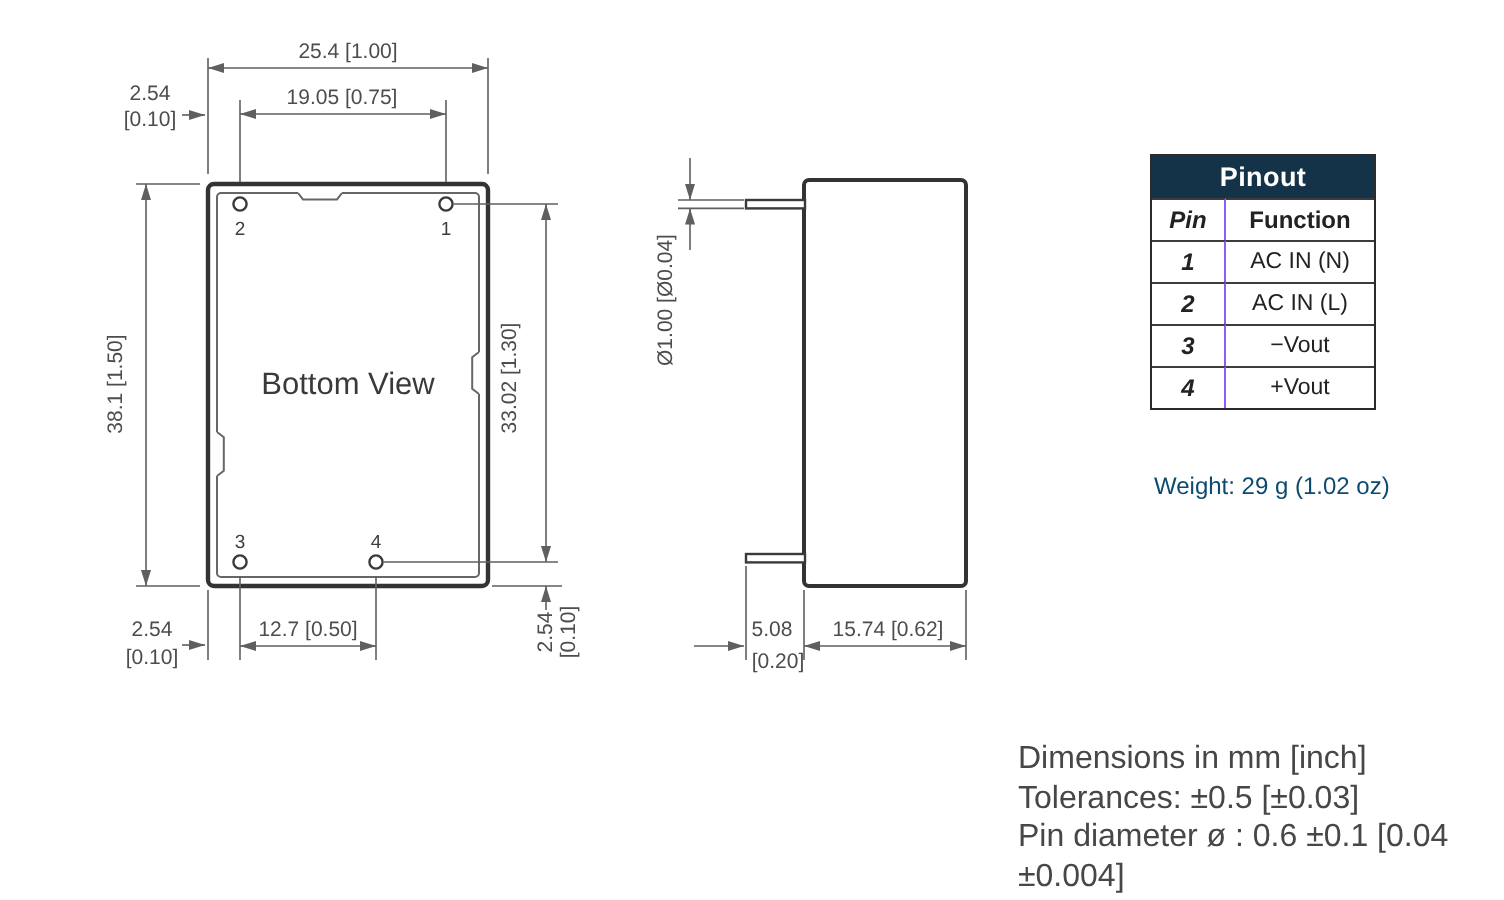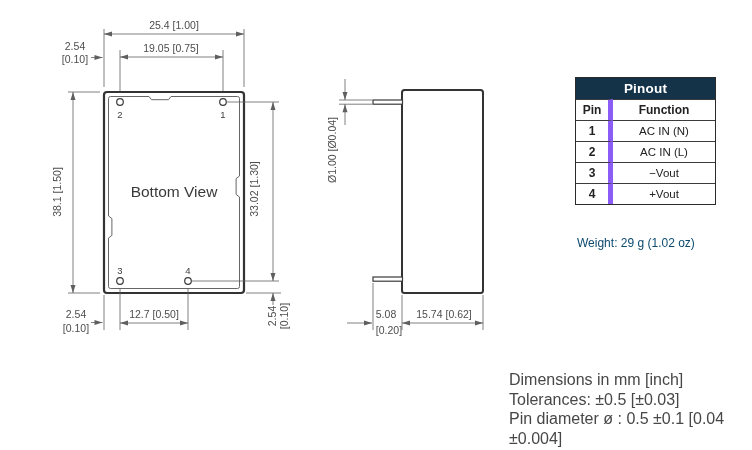--- a/index.html
+++ b/index.html
@@ -10,34 +10,34 @@
   svg text{font-family:"Liberation Sans", sans-serif;}
   .dt{font-size:10.5px;fill:#4d4d4d;}
   .pinlbl{font-size:9.5px;fill:#3d3d3d;}
   .viewlbl{font-size:15.5px;fill:#3a3a3a;}
   .dim{stroke:#5f5f5f;stroke-width:0.8;fill:none;}
   .outline{stroke:#333333;fill:#ffffff;}
   .inline{stroke:#666666;stroke-width:1;fill:none;}
   .pin{stroke:#3a3a3a;stroke-width:1.2;fill:#ffffff;}
 
   .pinout{
-    position:absolute;left:575px;top:77px;width:141px;
+    position:absolute;left:575px;top:77px;width:113px;
     border:1.5px solid #2b2b2b;box-sizing:border-box;background:#fff;
   }
   .pt-title{
     height:21px;background:#143349;color:#ffffff;font-weight:bold;
     font-size:13.5px;display:flex;align-items:center;justify-content:center;
     letter-spacing:0.2px;
   }
   .pt-grid{display:grid;grid-template-columns:37px 1fr;}
   .pt-cell{
     height:21px;display:flex;align-items:center;justify-content:center;
     font-size:11.5px;color:#222;border-top:1px solid #3c3c3c;box-sizing:border-box;
   }
-  .pt-cell.c0{border-right:5px solid #8b5cf6;}
+  .pt-cell.c0{border-right:1px solid #8b5cf6;font-style:italic;}
   .pt-head{font-weight:bold;font-size:12px;}
   .pt-pin{font-weight:bold;font-size:12px;}
   .weight{
     position:absolute;left:577px;top:236px;font-size:12px;color:#0c4a6e;
   }
   .notes{
     position:absolute;left:509px;top:370px;font-size:16px;color:#474747;
     line-height:19.5px;
   }
 </style>
@@ -182,17 +182,17 @@
     <div class="pt-cell c0 pt-pin">4</div>
     <div class="pt-cell">+Vout</div>
   </div>
 </div>
 
 <div class="weight">Weight: 29 g (1.02 oz)</div>
 
 <div class="notes">
   <div>Dimensions in mm [inch]</div>
   <div>Tolerances: ±0.5 [±0.03]</div>
-  <div>Pin diameter ø : 0.5 ±0.1 [0.04 ±0.004]</div>
+  <div>Pin diameter ø : 0.6 ±0.1 [0.04 ±0.004]</div>
 </div>
 
 
 
 
 </body></html>

